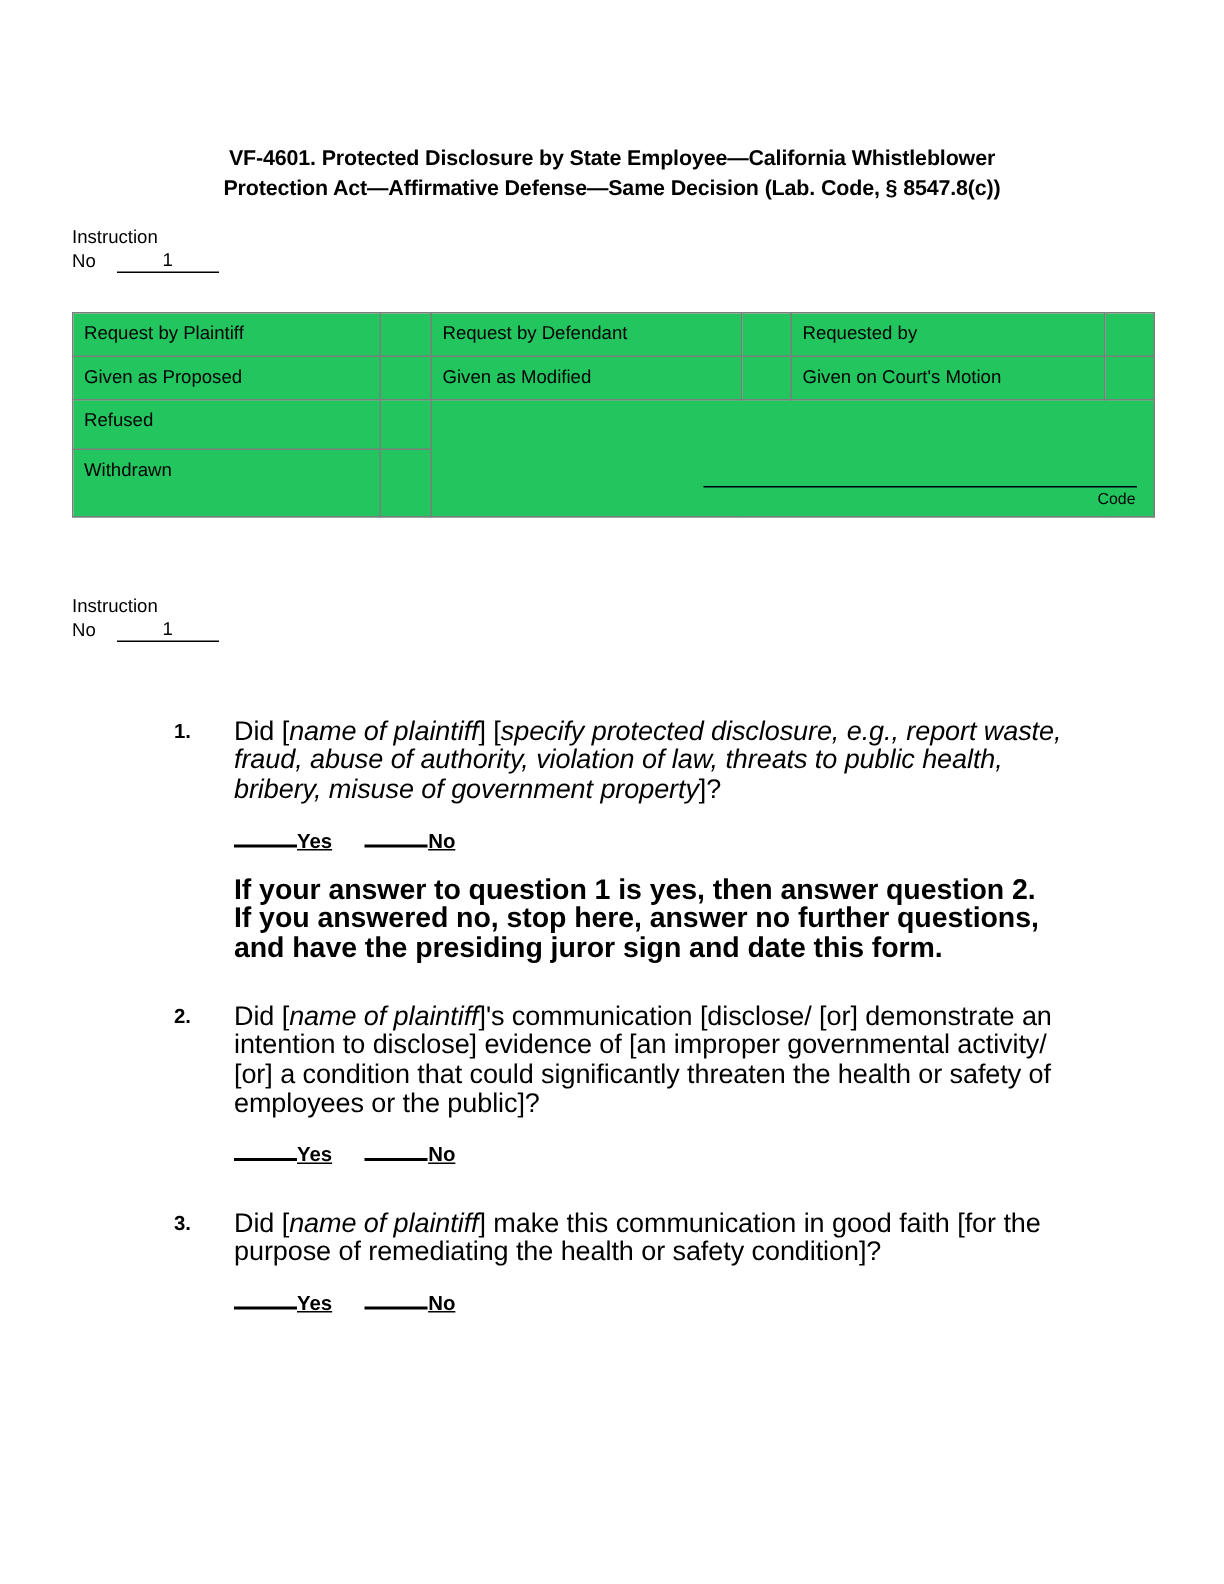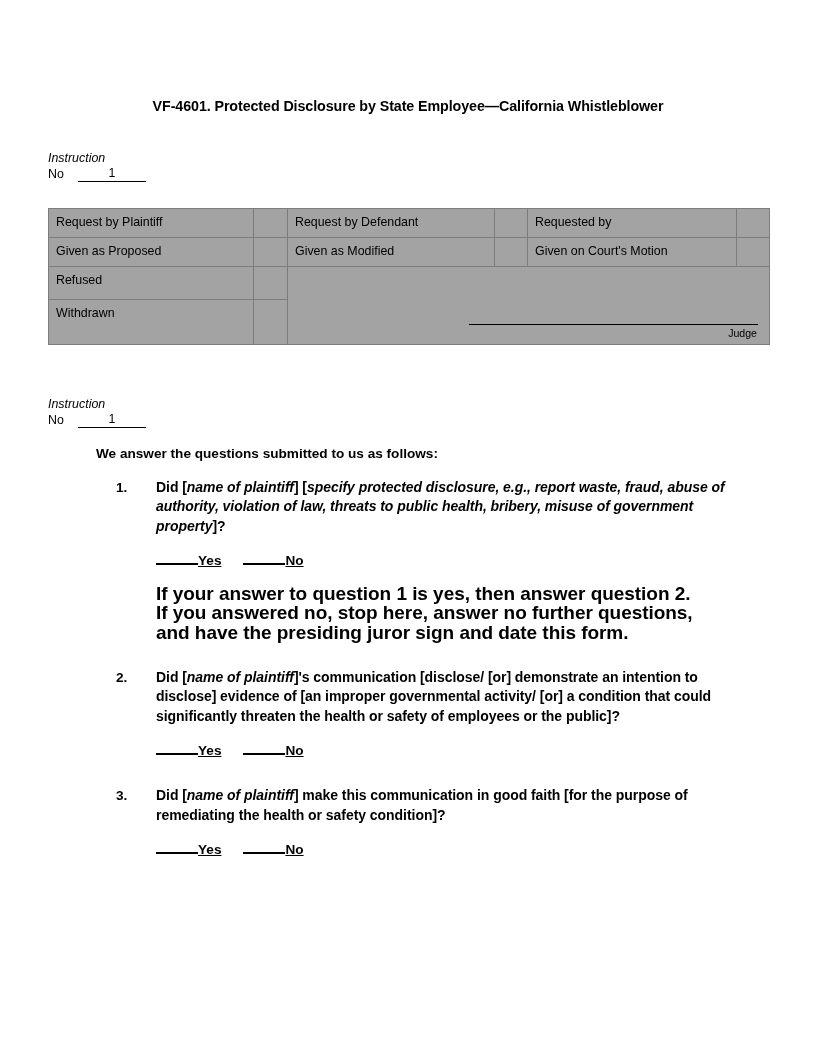--- a/index.html
+++ b/index.html
@@ -34,21 +34,21 @@
   }
   .title-line { display: block; white-space: nowrap; }
 
   
   .instr-block {
     position: absolute;
     font-size: 12.4px;
     line-height: 16px;
     white-space: nowrap;
   }
-  .instr-block .lbl-top { display: block; font-style: italic; }
+  .instr-block .lbl-top { display: block; }
   .instr-row {
     display: flex;
     align-items: flex-end;
     gap: 0;
   }
   .instr-row .no-lbl { margin-right: 14px; }
   .instr-underline {
     display: inline-block;
     width: 68px;
     border-bottom: 1px solid #000;
@@ -67,21 +67,21 @@
     width: 721px;
     border-collapse: collapse;
     table-layout: fixed;
     font-size: 12.4px;
   }
   .disp-table td {
     border: 1px solid #7d7d7d;
     padding: 6px 0 6px 7px;
     vertical-align: top;
     height: 16px;
-    background: #a3a3a3;
+    background: #22c55e;
   }
   .disp-table td.check {
     padding: 0;
   }
   .disp-table td.merged {
     vertical-align: bottom;
     padding: 0 11px 4px 0;
   }
   .r1 td, .r2 td { height: 16px; }
   .r3 td { height: 20px; }
@@ -132,22 +132,22 @@
   .qnum {
     position: absolute;
     left: 0;
     top: 0;
     width: 24px;
     font-size: 13.6px;
     font-weight: bold;
     line-height: 19.3px;
   }
   .qtext {
-    font-size: 14px;
-    font-weight: bold;
+    font-size: 18px;
+    font-weight: normal;
     line-height: 19.3px;
     letter-spacing: -0.05px;
   }
   .qtext i { font-style: italic; }
 
   .yesno {
     padding-left: 40px;
     margin-top: 14px;
     font-size: 13.6px;
     font-weight: bold;
@@ -176,20 +176,21 @@
   }
   .spacer-q { height: 26px; }
 </style>
 </head>
 <body>
 
 <div class="page">
 
   <div class="title-block">
     <span class="title-line">VF-4601. Protected Disclosure by State Employee—California Whistleblower</span>
+    <span class="title-line">Protection Act—Affirmative Defense—Same Decision (Lab. Code, § 8547.8(c))</span>
   </div>
 
   <div class="instr-block" id="instr-block-1">
     <span class="lbl-top">Instruction</span>
     <span class="instr-row">
       <span class="no-lbl">No</span>
       <span class="instr-underline">1</span>
     </span>
   </div>
 
@@ -218,40 +219,39 @@
         <td class="check"></td>
         <td>Given on Court's Motion</td>
         <td class="check"></td>
       </tr>
       <tr class="r3">
         <td>Refused</td>
         <td class="check"></td>
         <td class="merged" colspan="4" rowspan="2">
           <span class="judge-sign">
             <span class="judge-line"></span>
-            <span class="judge-label">Judge</span>
+            <span class="judge-label">Code</span>
           </span>
         </td>
       </tr>
       <tr class="r4">
         <td>Withdrawn</td>
         <td class="check"></td>
       </tr>
     </tbody>
   </table>
 
   <div class="instr-block" id="instr-block-2">
     <span class="lbl-top">Instruction</span>
     <span class="instr-row">
       <span class="no-lbl">No</span>
       <span class="instr-underline">1</span>
     </span>
   </div>
 
-  <div class="answer-heading">We answer the questions submitted to us as follows:</div>
 
   <div class="qlist">
 
     <div class="qitem">
       <span class="qnum">1.</span>
       <div class="qtext">Did [<i>name of plaintiff</i>] [<i>specify protected disclosure, e.g., report waste, fraud, abuse of authority, violation of law, threats to public health, bribery, misuse of government property</i>]?</div>
     </div>
     <div class="yesno">
       <span class="blank"></span><span>Yes</span><span class="gap"></span><span class="blank"></span><span>No</span>
     </div>

